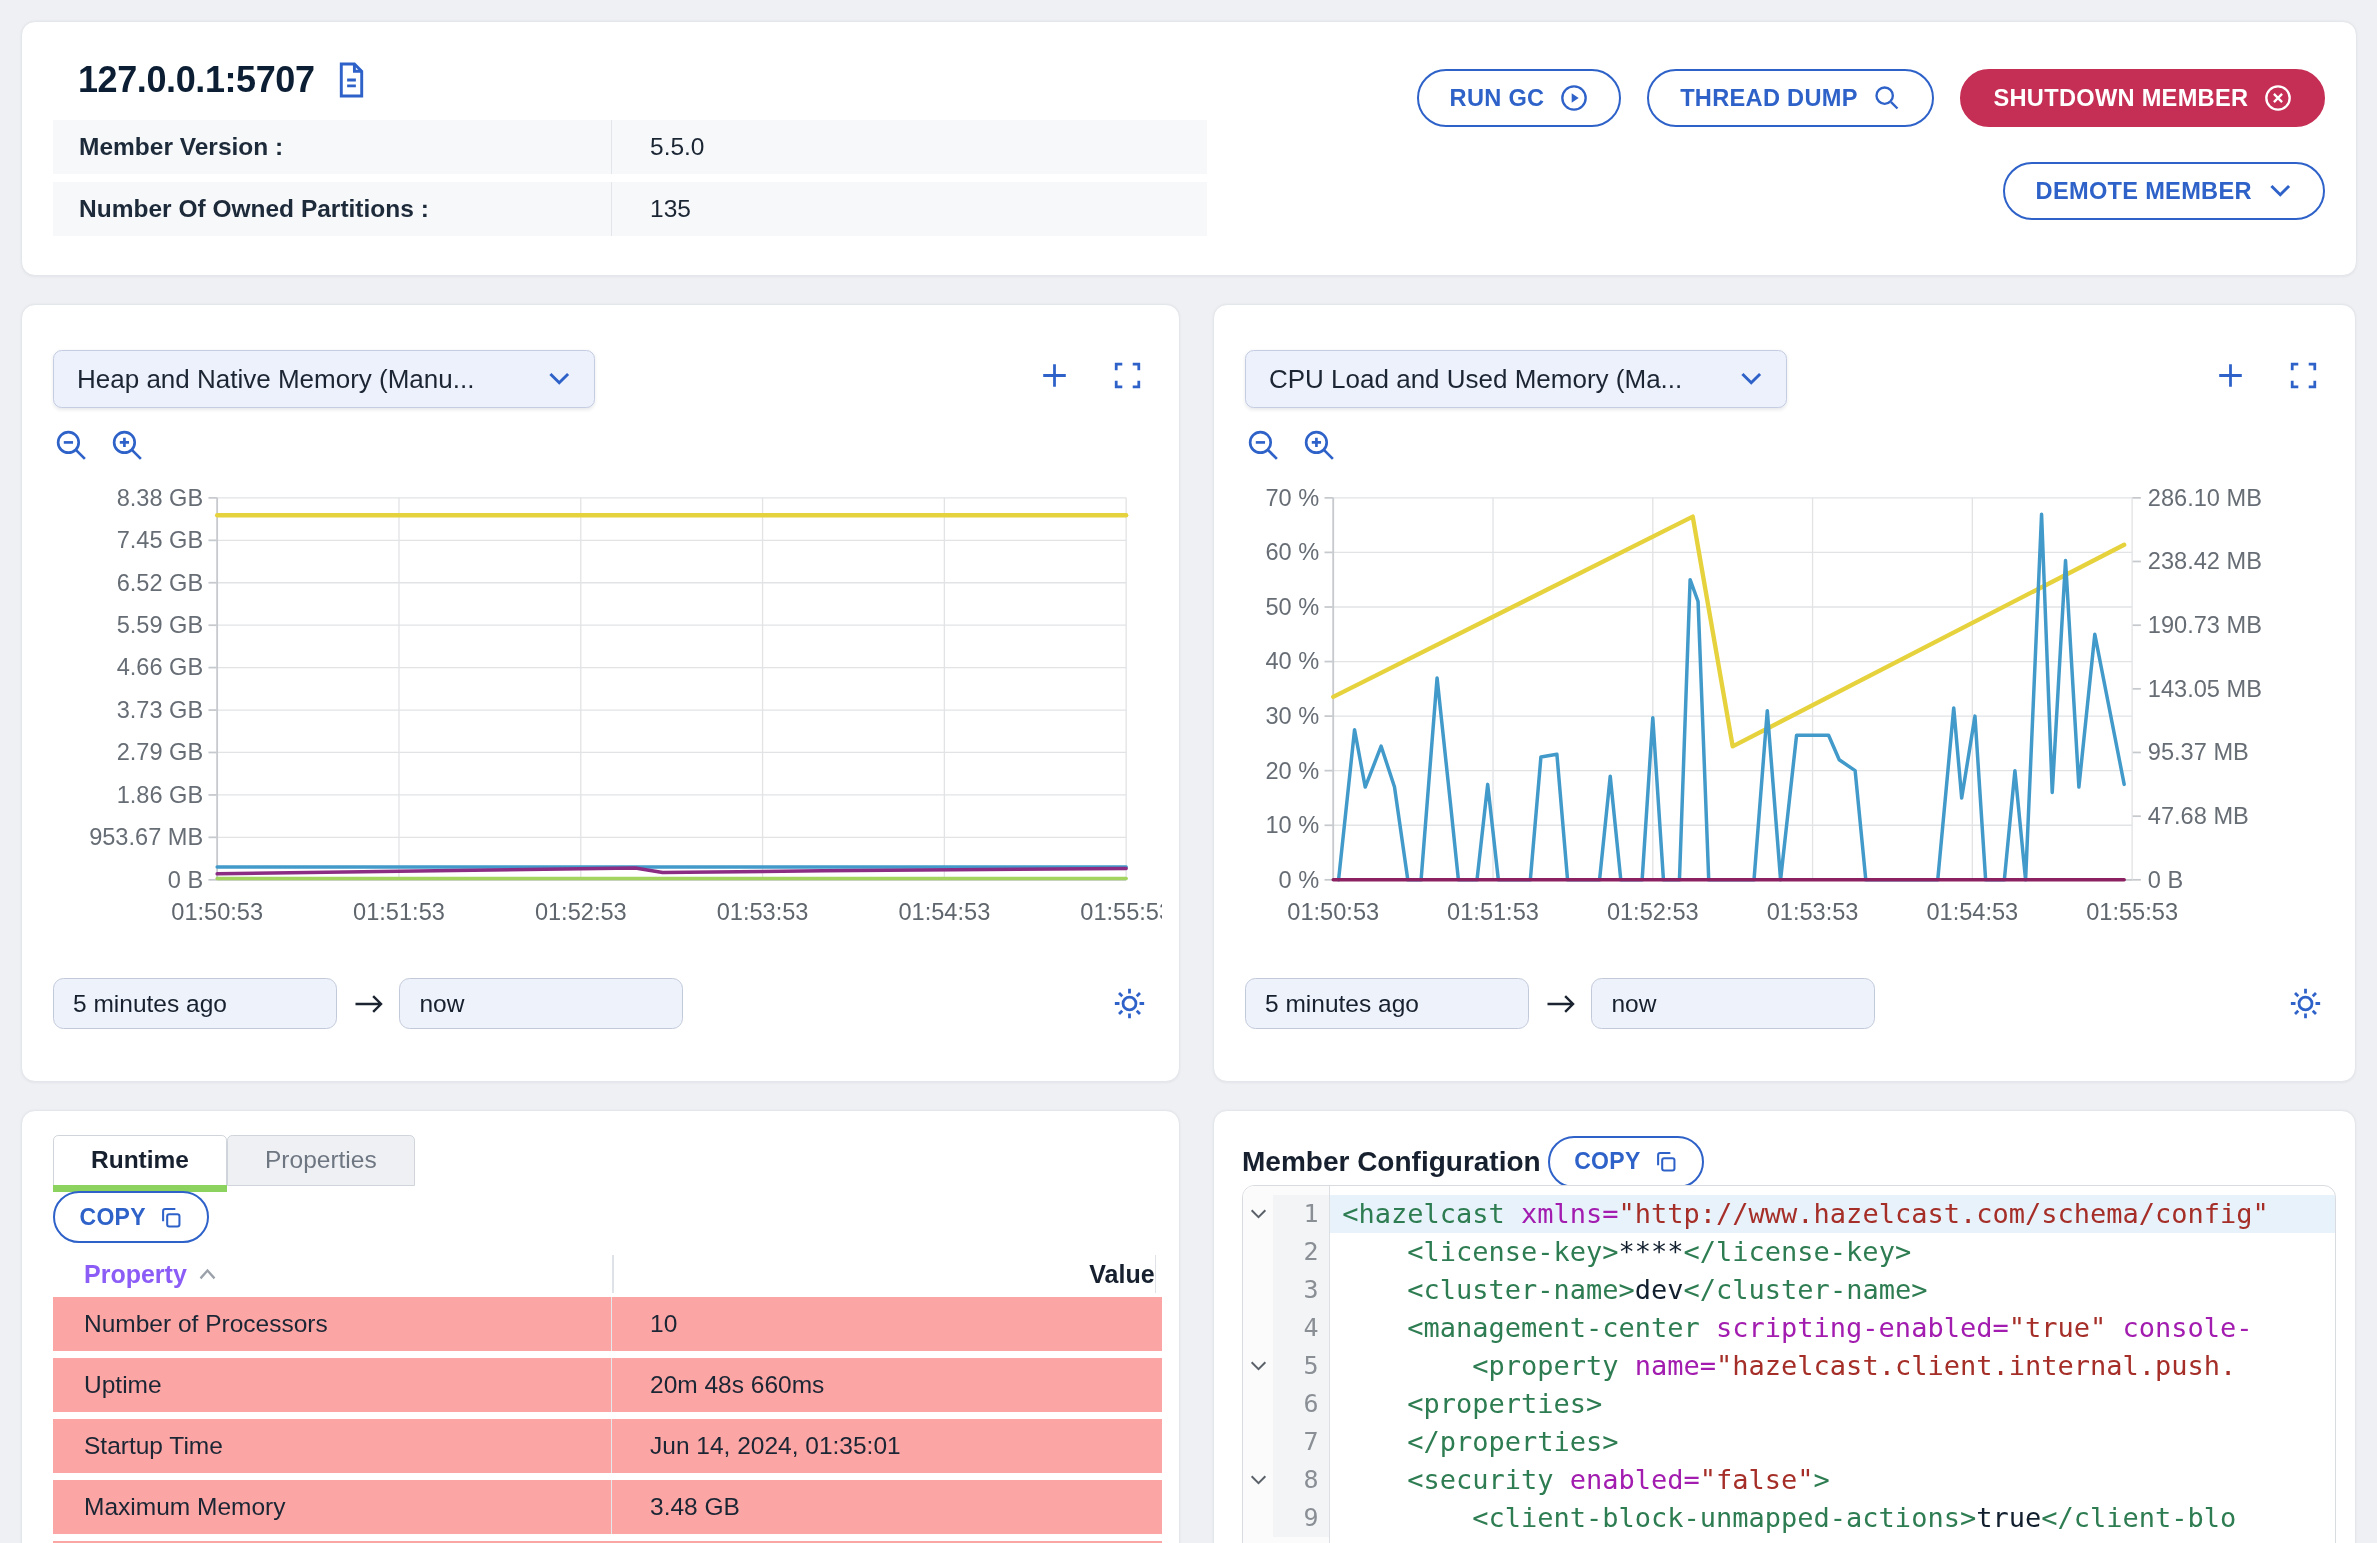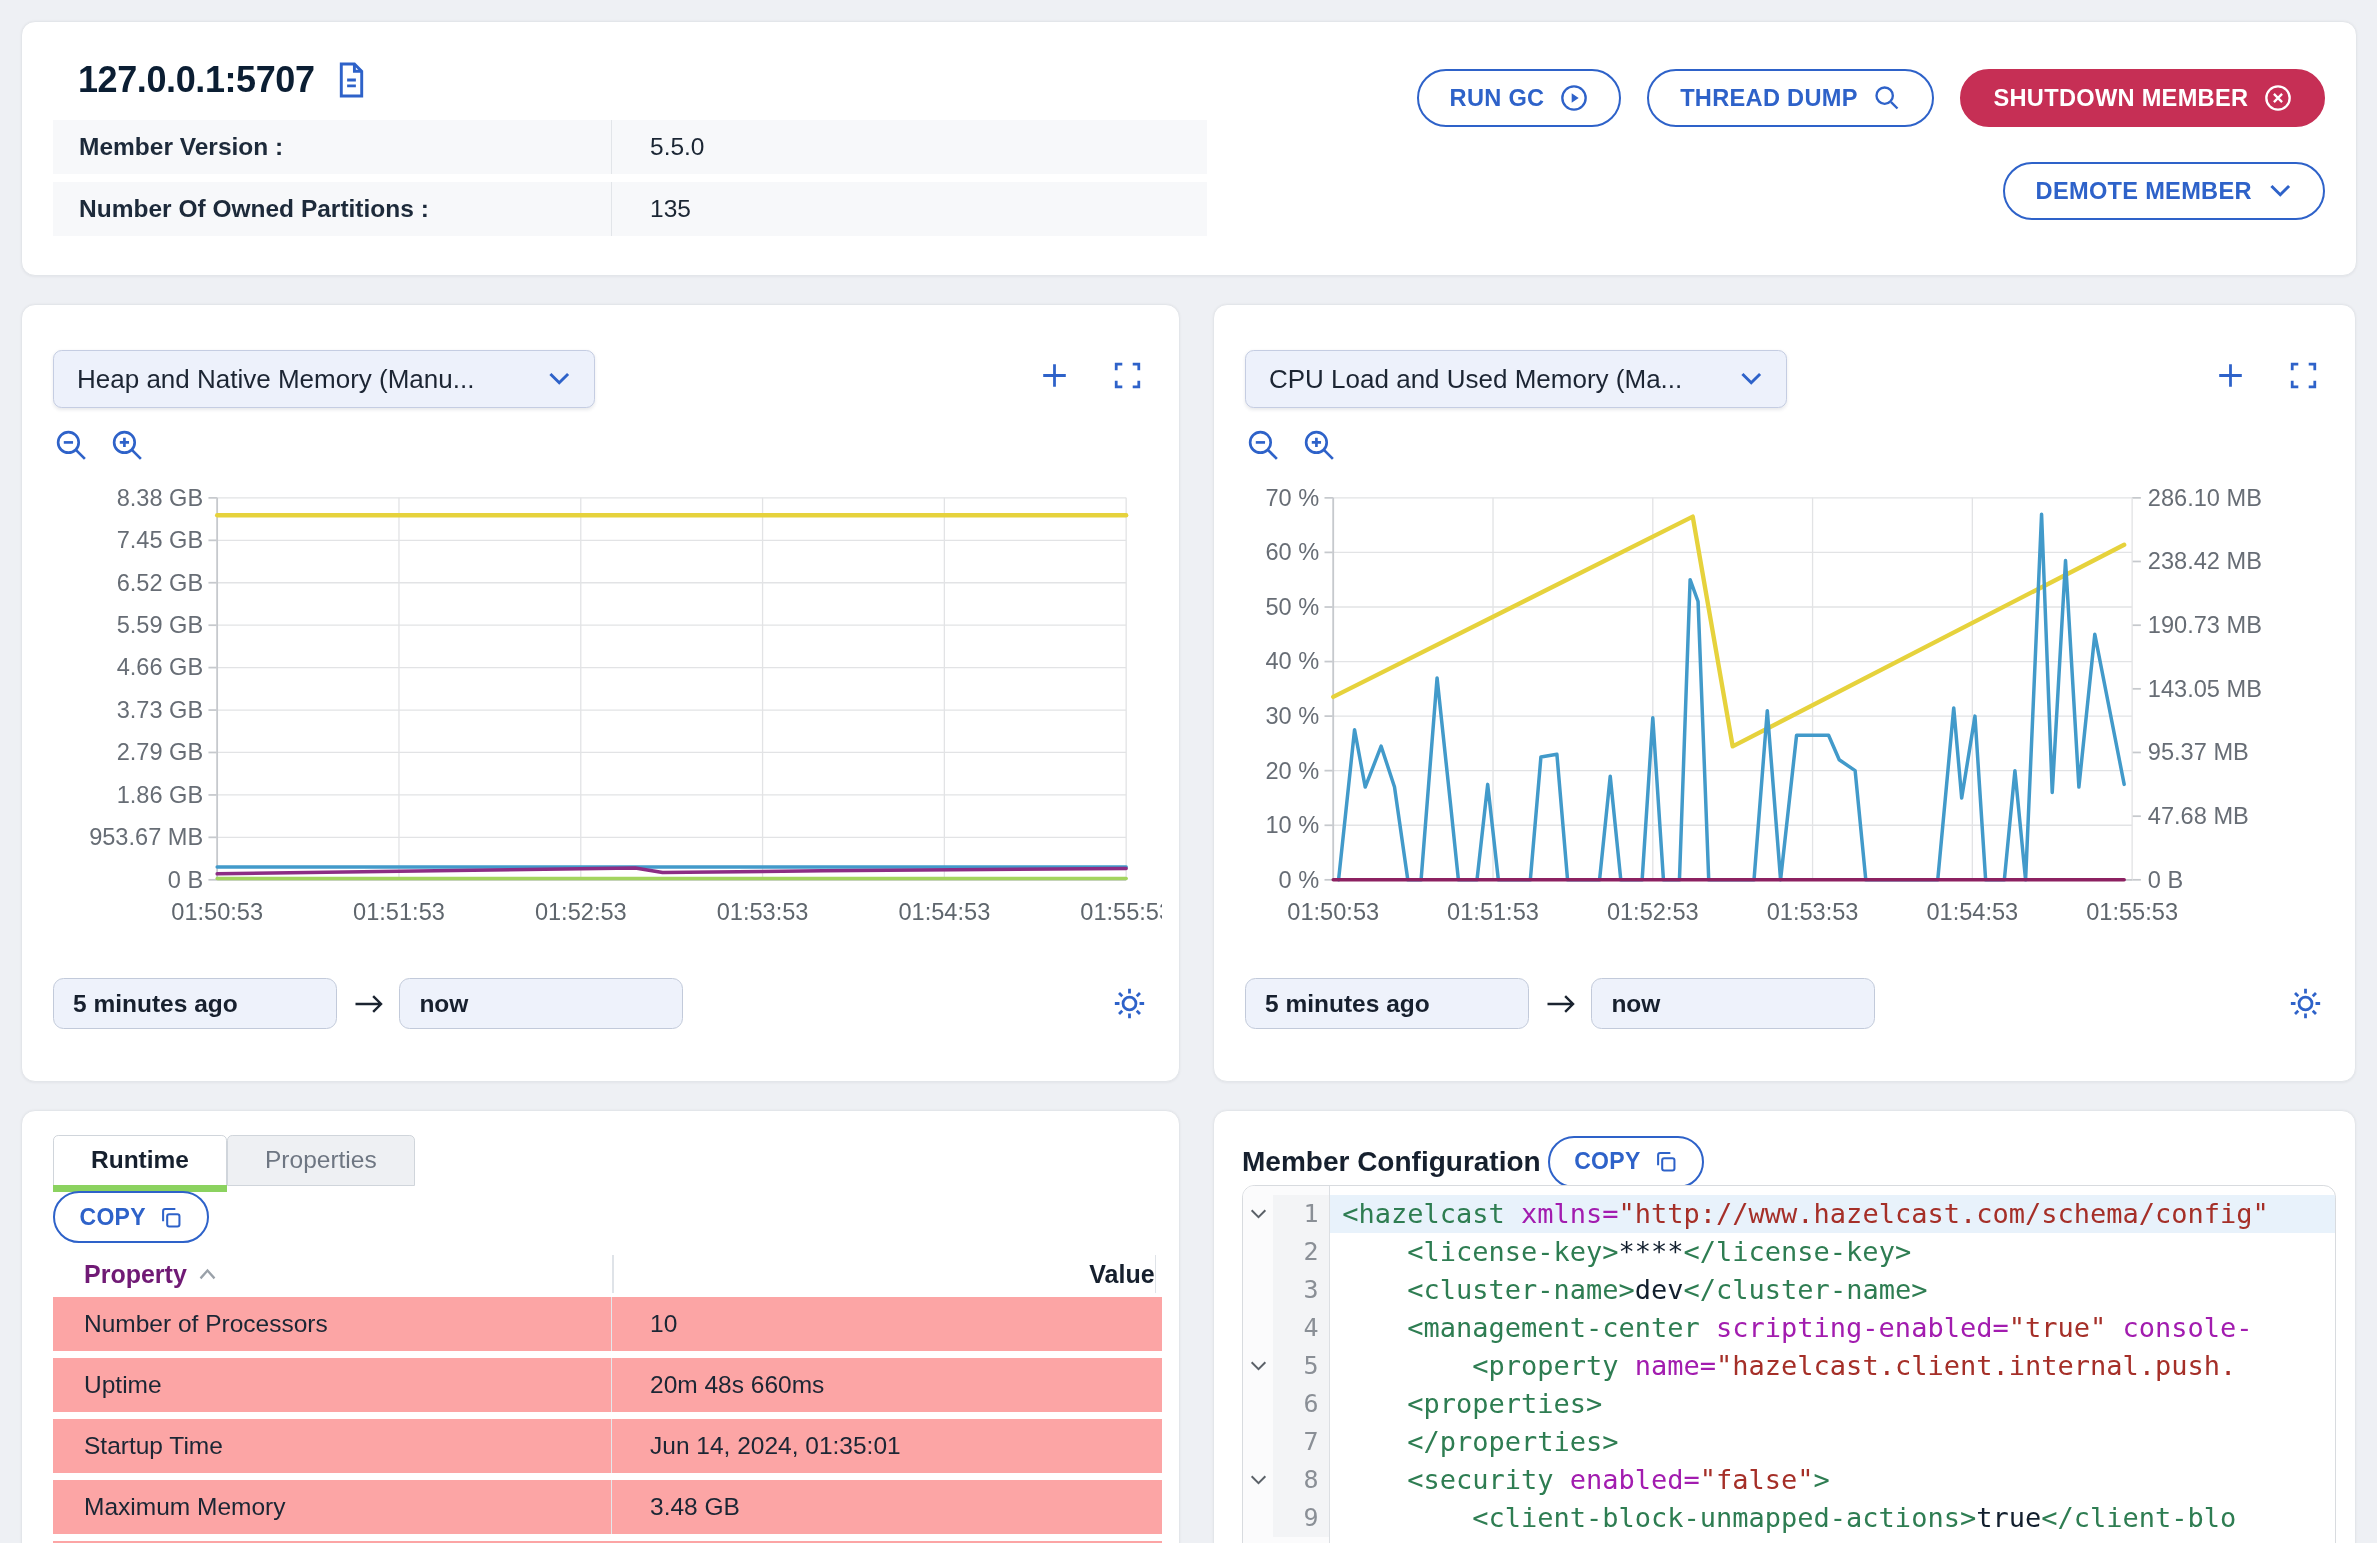--- a/index.html
+++ b/index.html
@@ -48,21 +48,21 @@
     font-size:26px; color:#1c2533; box-shadow:0 1.7px 3.5px rgba(30,40,70,.10); cursor:pointer;
   }
   .panel-icons { position:absolute; top:54px; right:35px; display:flex; gap:40px; }
   .icon-btn { background:none; border:none; cursor:pointer; color:#2e62c9; display:flex; }
   .zoom-icons { position:absolute; left:31px; top:122px; display:flex; gap:19px; }
   .chart-svg { position:absolute; left:15.7px; top:171px; }
   svg text { font-family:"Liberation Sans", sans-serif; }
   .panel-footer { position:absolute; left:31px; top:673px; right:31px; display:flex; align-items:center; gap:15.7px; }
   .time-input {
     width:284px; height:51px; background:#eef2fb; border:1.7px solid #c2cada; border-radius:10.5px;
-    padding:0 19px; font-size:24.5px; color:#17202e; font-family:"Liberation Sans", sans-serif;font-weight:bold;
+    padding:0 19px; font-size:24.5px; color:#17202e; font-family:"Liberation Sans", sans-serif;
   }
   .footer-gear { margin-left:auto; }
 
   
   .tabs { position:absolute; left:31px; top:23.6px; display:flex; }
   .tab {
     height:51px; padding:0 37px; display:flex; align-items:center;
     border:0.9px solid #d0d5db; font-size:24.5px; color:#6e7682; background:#eef0f3;
     cursor:pointer; position:relative; border-radius:5.2px 5.2px 0 0;
   }
@@ -72,21 +72,21 @@
   }
   .copy-btn {
     display:inline-flex; align-items:center; gap:12.2px; height:52px; padding:0 24.5px;
     border:2.2px solid #2e62c9; border-radius:27px; background:#fff;
     color:#2e62c9; font-weight:700; font-size:23px; letter-spacing:0.3px; cursor:pointer;
     font-family:"Liberation Sans", sans-serif;
   }
   #card-runtime .copy-btn { position:absolute; left:31px; top:80px; }
   .rt-head { position:absolute; left:31px; top:144px; right:17.5px; height:38px; display:flex; align-items:center; }
   .rt-head .h1c { width:559px; padding-left:31px; display:flex; align-items:center; gap:10.5px;
-                  font-size:25px; font-weight:700; color:#701a75; }
+                  font-size:25px; font-weight:700; color:#8b5cf6; }
   .rt-head .hsep { width:1.7px; height:38px; background:#dfe3e8; }
   .rt-head .h2c { padding-left:38px; font-size:25px; font-weight:700; color:#16202e; flex:1;text-align:right; }
   .rt-head .hsep2 { width:1.7px; height:38px; background:#dfe3e8; margin-right:5.2px; }
   .rt-rows { position:absolute; left:31px; top:186px; right:17.5px; }
   .rt-row { display:flex; background:#fca5a5; height:54px; margin-bottom:7px; }
   .rt-row .c1 { width:559px; display:flex; align-items:center; padding-left:31px; font-size:24.5px;
                 border-right:1.7px solid #e4e7eb; }
   .rt-row .c2 { flex:1; display:flex; align-items:center; padding-left:38px; font-size:24.5px; }
   .rt-row.sliver { height:35px; }
 

